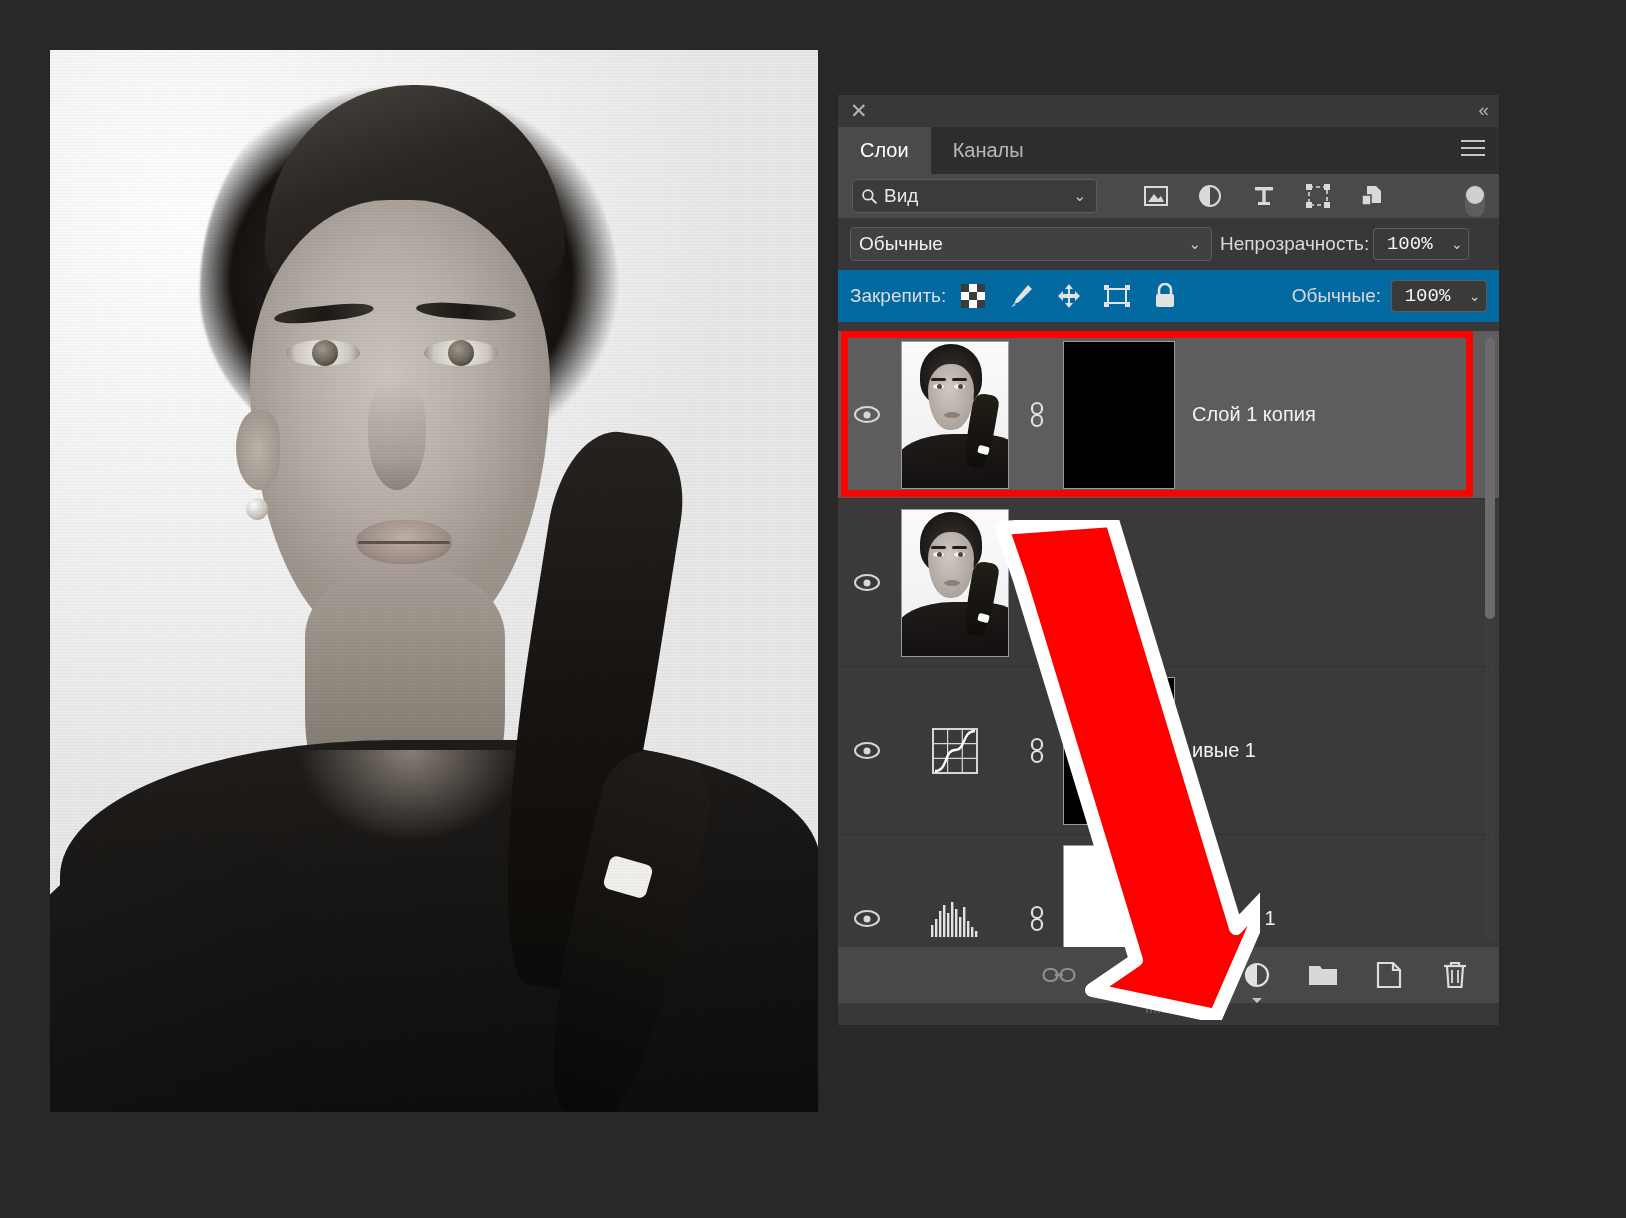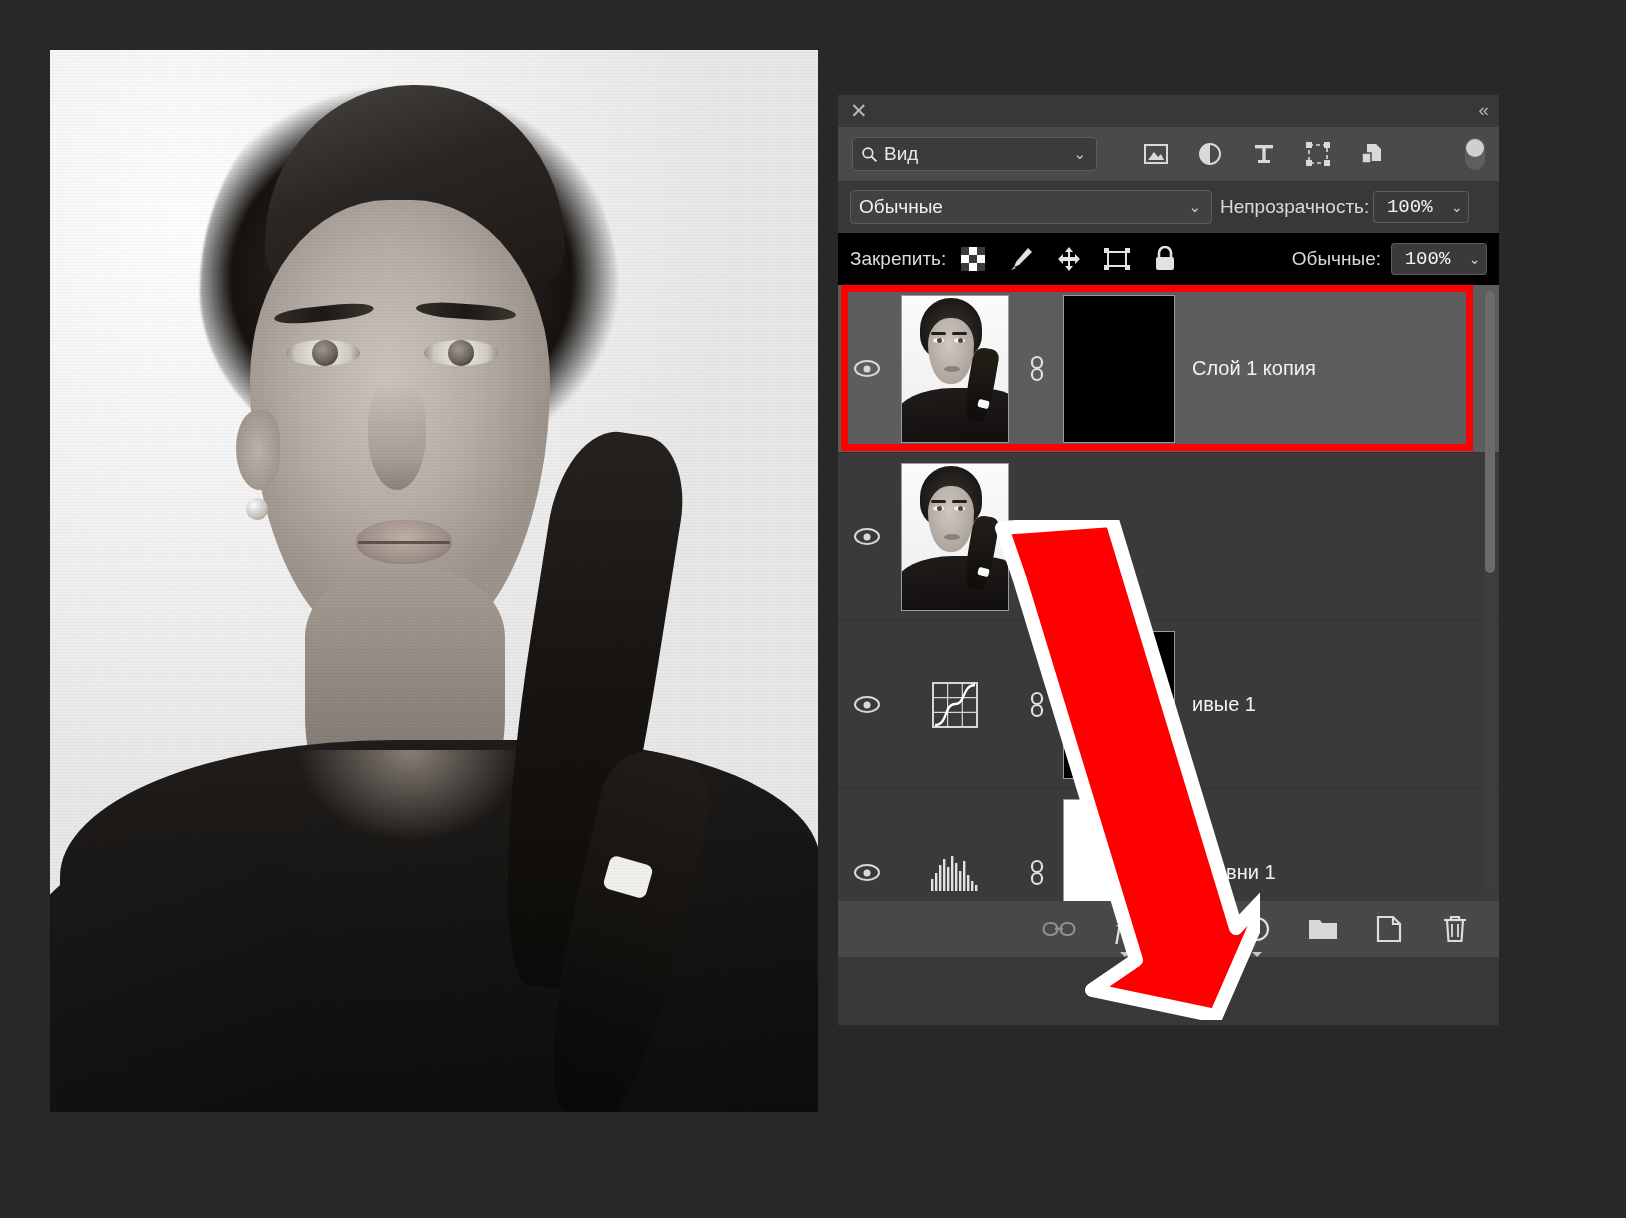--- a/index.html
+++ b/index.html
@@ -112,21 +112,21 @@
   .tb-close { position: absolute; left: 12px; top: 3px; font-size: 21px; color: #b4b4b4; line-height: 26px; cursor: default; }
   .tb-collapse { position: absolute; right: 12px; top: 4px; font-size: 19px; color: #b4b4b4; letter-spacing: -2px; }
 
   .tabs-row { position: relative; height: 47px; background: #2e2e2e; display: flex; align-items: stretch; }
   .tab { display: flex; align-items: center; padding: 0 22px; font-size: 20px; color: #b9b9b9; }
   .tab.active { background: #4a4a4a; color: #ffffff; }
   .tabs-filler { flex: 1; background: #2e2e2e; }
   .tabs-menu { position: absolute; right: 14px; top: 13px; width: 24px; }
   .tabs-menu i { display: block; height: 2px; background: #c6c6c6; margin-bottom: 5px; }
 
-  .filter-row { height: 54px; background: #4a4a4a; display: flex; align-items: center; padding: 0 14px; position: relative; }
+  .filter-row { height: 44px; background: #4a4a4a; display: flex; align-items: center; padding: 0 14px; position: relative; }
   .filter-select {
     width: 245px; height: 34px; background: #3b3b3b; border: 1px solid #5d5d5d; border-radius: 4px;
     display: flex; align-items: center; padding: 0 8px; font-size: 19px; color: #e6e6e6; position: relative;
   }
   .filter-select .lbl { margin-left: 6px; }
   .filter-select .caret { position: absolute; right: 10px; top: 7px; color: #d0d0d0; font-size: 15px; }
   .ficons { display: flex; align-items: center; gap: 26px; margin-left: 45px; }
   .ficon { width: 28px; height: 28px; display: flex; align-items: center; justify-content: center; }
   .pill-toggle { position: absolute; right: 14px; top: 11px; width: 20px; height: 32px; border-radius: 10px; background: #5e5e5e; }
   .pill-toggle::after { content: ""; position: absolute; left: 1px; top: 1px; width: 18px; height: 18px; border-radius: 50%; background: #cfcfcf; }
@@ -140,28 +140,28 @@
   .lbl-op { font-size: 19px; color: #d9d9d9; margin-left: 4px; }
   .numbox {
     width: 72px; height: 32px; background: #3a3a3a; border: 1px solid #5c5c5c; border-radius: 4px;
     display: flex; align-items: center; justify-content: center; font-size: 19px; color: #f2f2f2;
   }
   .numcaret { width: 24px; height: 32px; background: #3a3a3a; border: 1px solid #5c5c5c; border-left: none;
     border-radius: 0 4px 4px 0; display: flex; align-items: center; justify-content: center; font-size: 14px; color: #d0d0d0; }
   .numwrap { display: flex; }
   .numwrap .numbox { border-radius: 4px 0 0 4px; border-right: none; font-family: Liberation Mono, monospace; }
 
-  .lock-row { height: 52px; display: flex; align-items: center; padding: 0 12px; background: #000000; }
+  .lock-row { height: 52px; display: flex; align-items: center; padding: 0 12px; background: #0369a1; }
   .lock-label { font-size: 19px; color: #dcdcdc; margin-right: 14px; }
   .lock-icons { display: flex; align-items: center; gap: 22px; }
   .lock-icons .ficon { width: 26px; height: 26px; }
   .lock-spacer { flex: 1; }
 
   
-  .layer-list { position: relative; height: 616px; background: #383838; overflow: hidden; }
+  .layer-list { position: relative; height: 616px; background: #383838; overflow: hidden; margin-top: 9px; }
   .layer-row { position: relative; height: 168px; display: flex; align-items: center; border-bottom: 1px solid #313131; background: #3a3a3a; }
   .layer-row.selected { background: #5d5d5d; }
   .eye-cell { width: 58px; display: flex; align-items: center; justify-content: center; }
   .eye { width: 26px; height: 17px; border-radius: 50%; border: 2px solid #d8d8d8; position: relative; }
   .eye::after { content: ""; position: absolute; left: 50%; top: 50%; transform: translate(-50%,-50%);
     width: 7px; height: 7px; border-radius: 50%; background: #d8d8d8; }
   .thumb-cell { width: 118px; display: flex; align-items: center; justify-content: center; }
   .thumb-photo { width: 108px; height: 148px; border: 1px solid #9a9a9a; background: #efefef; position: relative; overflow: hidden; }
   .adj-cell { width: 118px; display: flex; align-items: center; justify-content: center; }
   .link-cell { width: 46px; display: flex; align-items: center; justify-content: center; }
@@ -245,20 +245,34 @@
     <div class="ph-grain"></div>
   </div>
 
   <div id="layers-panel">
 
     <div class="panel-titlebar">
       <span class="tb-close">✕</span>
       <span class="tb-collapse">«</span>
     </div>
 
+    <div class="tabs-row">
+      <div class="tab active">
+        <span>Слои</span>
+      </div>
+      <div class="tab">
+        <span>Каналы</span>
+      </div>
+      <div class="tabs-filler"></div>
+      <div class="tabs-menu">
+          <i></i>
+          <i></i>
+          <i></i>
+        </div>
+    </div>
 
     <div class="filter-row">
       <div class="filter-select">
         <svg width="17" height="17" viewBox="0 0 16 16">
           <circle cx="6.5" cy="6.5" r="4.5" fill="none" stroke="#e6e6e6" stroke-width="1.6"></circle>
           <line x1="10" y1="10" x2="14.5" y2="14.5" stroke="#e6e6e6" stroke-width="1.8"></line>
         </svg>
         <span class="lbl">Вид</span>
         <span class="caret">⌄</span>
       </div>

